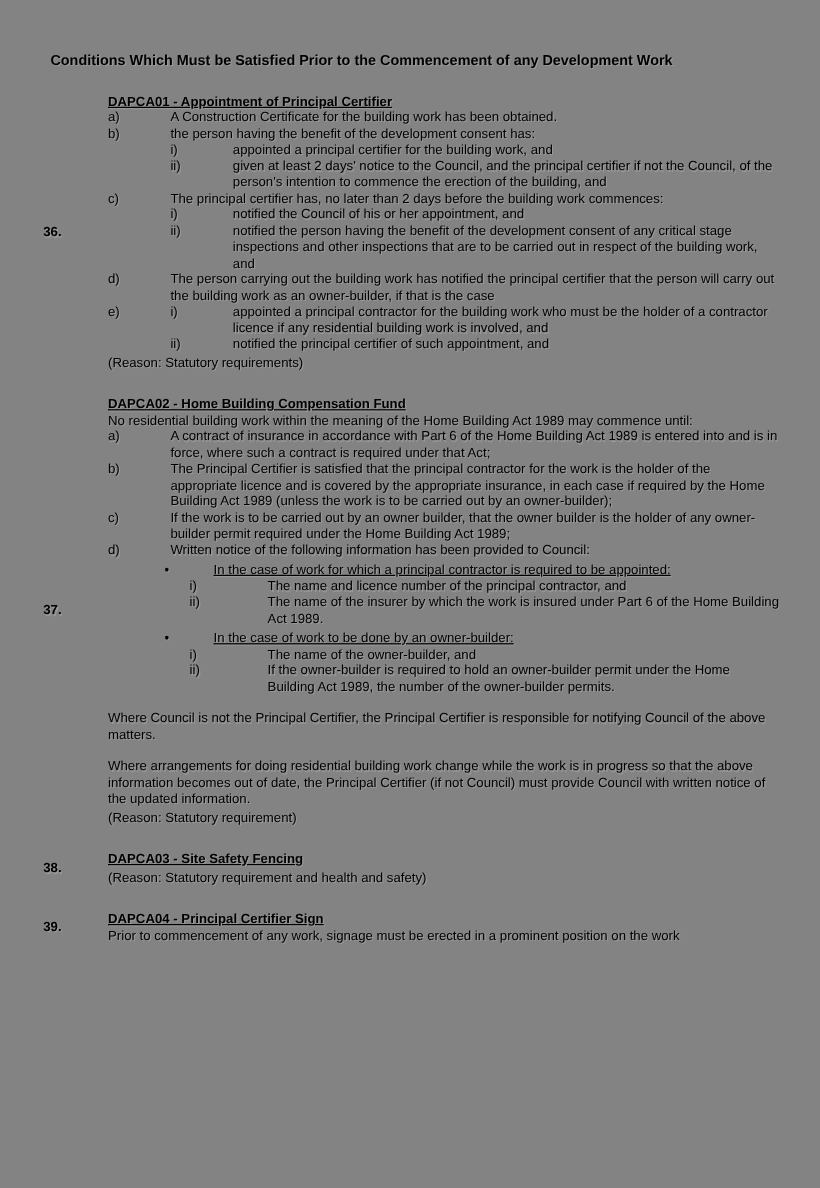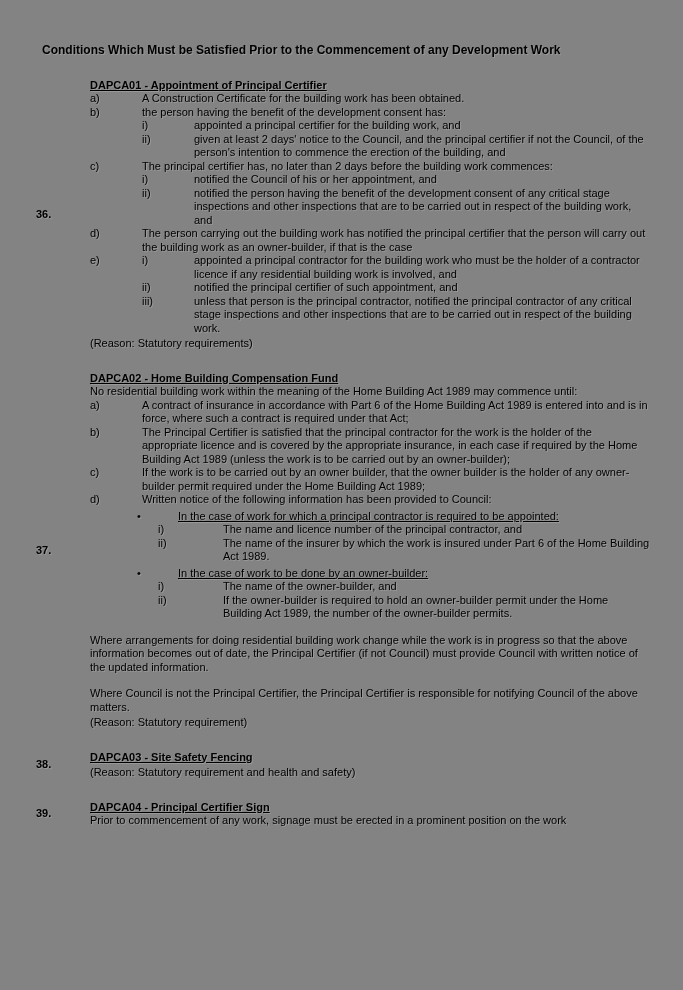--- a/index.html
+++ b/index.html
@@ -98,24 +98,20 @@
         <span class="lbl">e)</span>
         <div class="txt">
           <div class="row">
             <span class="lbl">i)</span>
             <span class="txt">appointed a principal contractor for the building work who must be the holder of a contractor licence if any residential building work is involved, and</span>
           </div>
           <div class="row">
             <span class="lbl">ii)</span>
             <span class="txt">notified the principal certifier of such appointment, and</span>
           </div>
-          <div class="row">
-            <span class="lbl">iii)</span>
-            <span class="txt">unless that person is the principal contractor, notified the principal contractor of any critical stage inspections and other inspections that are to be carried out in respect of the building work.</span>
-          </div>
         </div>
       </div>
 
       <div class="reason">(Reason: Statutory requirements)</div>
     </div>
   </div>
 
   <div class="condition">
     <div class="cond-num">37.</div>
     <div class="cond-body">
@@ -163,22 +159,22 @@
             <span class="bslbl">i)</span>
             <span class="txt">The name of the owner-builder, and</span>
           </div>
           <div class="bsub">
             <span class="bslbl">ii)</span>
             <span class="txt">If the owner-builder is required to hold an owner-builder permit under the Home Building Act 1989, the number of the owner-builder permits.</span>
           </div>
         </div>
       </div>
 
+      <div class="para">Where Council is not the Principal Certifier, the Principal Certifier is responsible for notifying Council of the above matters.</div>
       <div class="para">Where arrangements for doing residential building work change while the work is in progress so that the above information becomes out of date, the Principal Certifier (if not Council) must provide Council with written notice of the updated information.</div>
-      <div class="para">Where Council is not the Principal Certifier, the Principal Certifier is responsible for notifying Council of the above matters.</div>
 
       <div class="reason">(Reason: Statutory requirement)</div>
     </div>
   </div>
 
   <div class="condition">
     <div class="cond-num">38.</div>
     <div class="cond-body">
       <div class="cond-heading">DAPCA03 - Site Safety Fencing</div>
       <div class="reason">(Reason: Statutory requirement and health and safety)</div>

